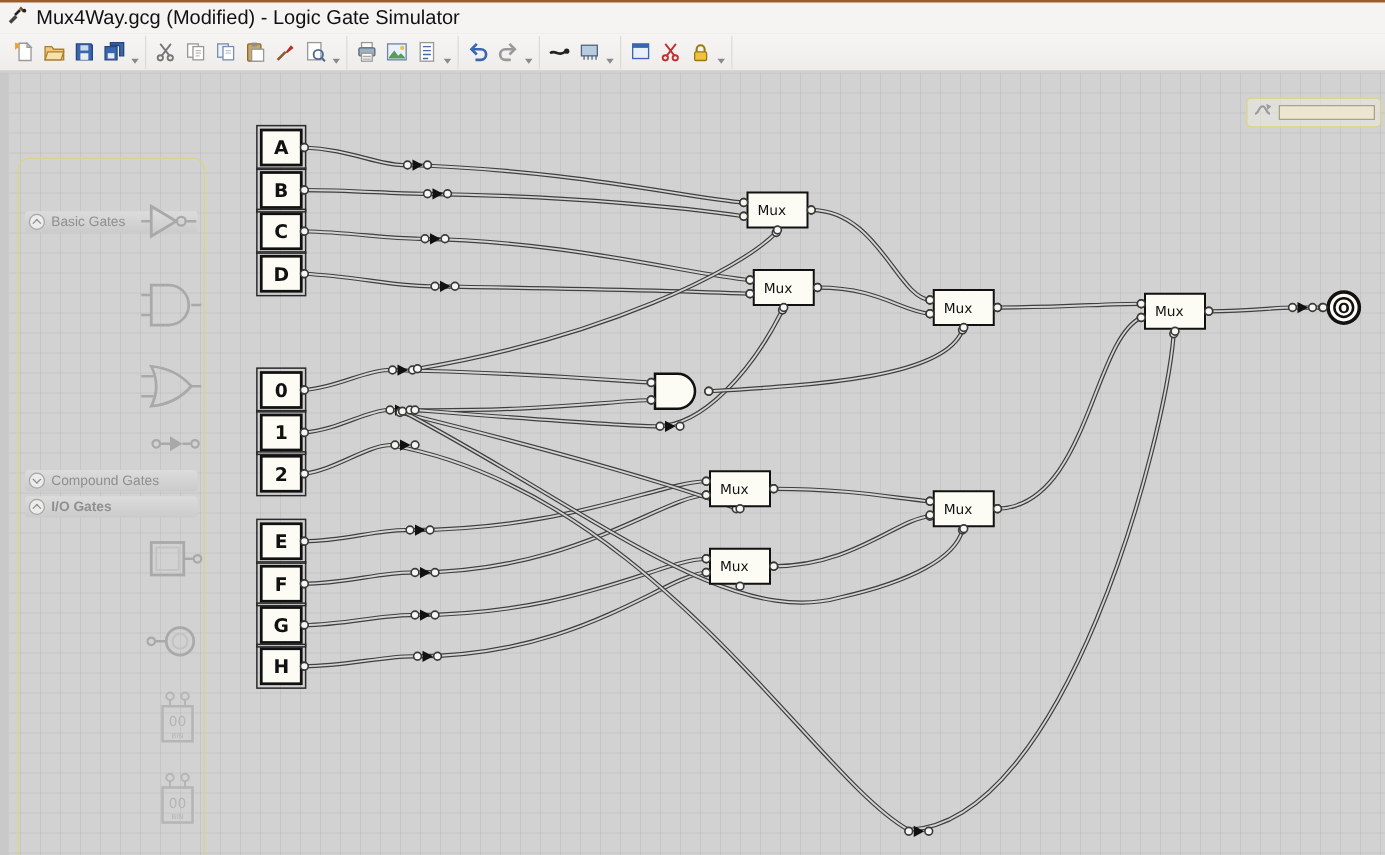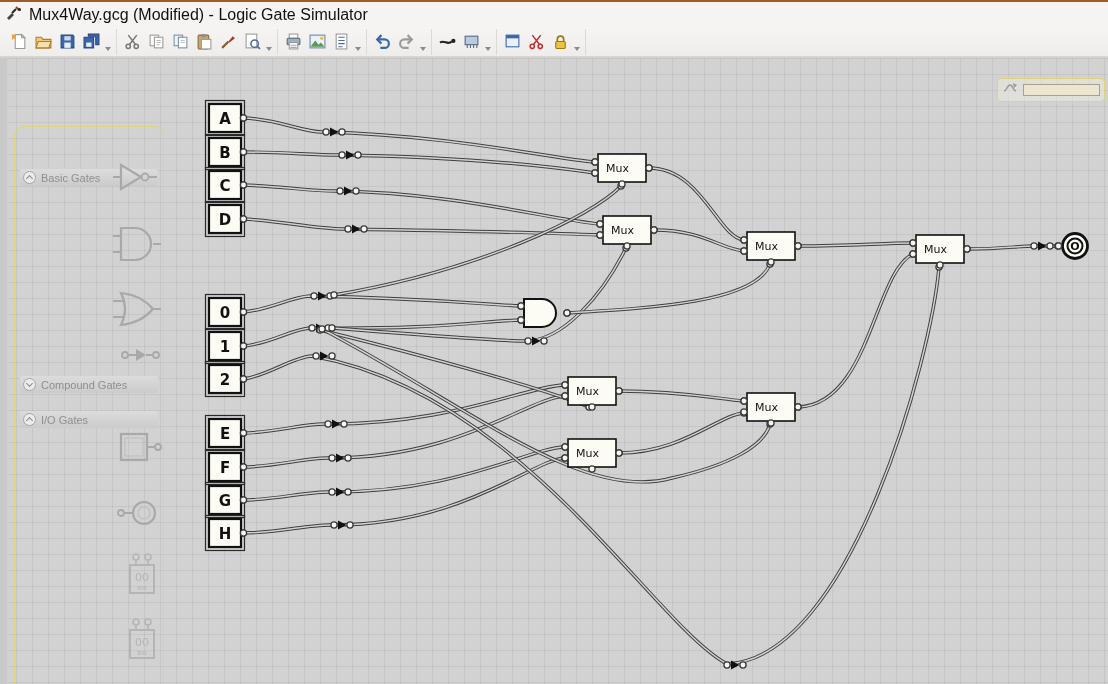--- a/index.html
+++ b/index.html
@@ -533,21 +533,21 @@
             <span class="chev up"></span>
           </button>
           <span>Basic Gates</span>
         </div>
         <div class="pal-header" style="top: 249px; text-align: right;">
           <button class="pal-btn">
             <span class="chev down"></span>
           </button>
           <span>Compound Gates</span>
         </div>
-        <div class="pal-header" style="top: 284px;">
+        <div class="pal-header" style="top: 270px; font-weight: bold;">
           <button class="pal-btn">
             <span class="chev up"></span>
           </button>
           <span>I/O Gates</span>
         </div>
         <div class="pal-item" style="top: 30px;">
           <svg width="52" height="40" viewBox="0 0 52 40">
             <path d="M2 20h8" stroke="#a9a9a9" stroke-width="2"></path>
             <path d="M10 8v24l20-12z" fill="none" stroke="#a9a9a9" stroke-width="2.2"></path>
             <circle cx="34" cy="20" r="3.5" fill="none" stroke="#a9a9a9" stroke-width="1.8"></circle>

